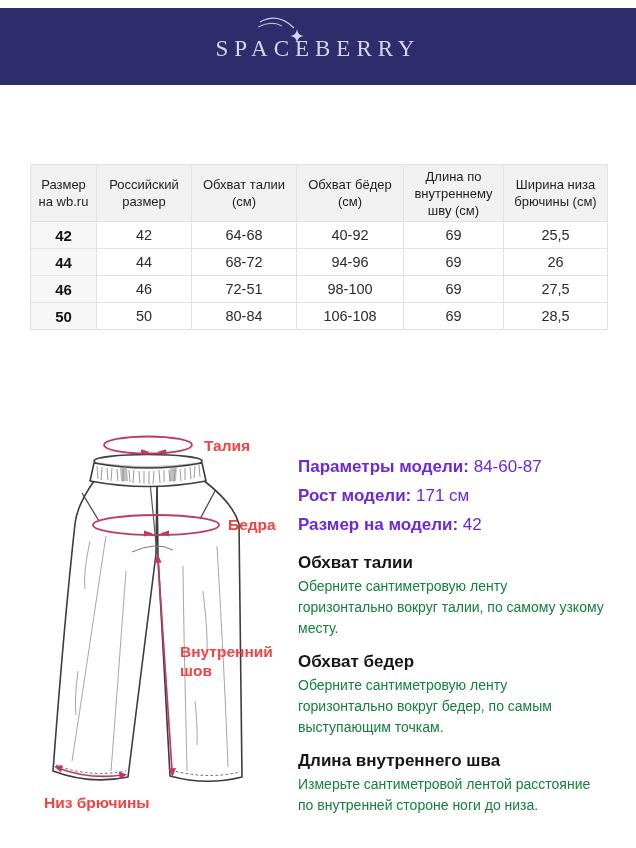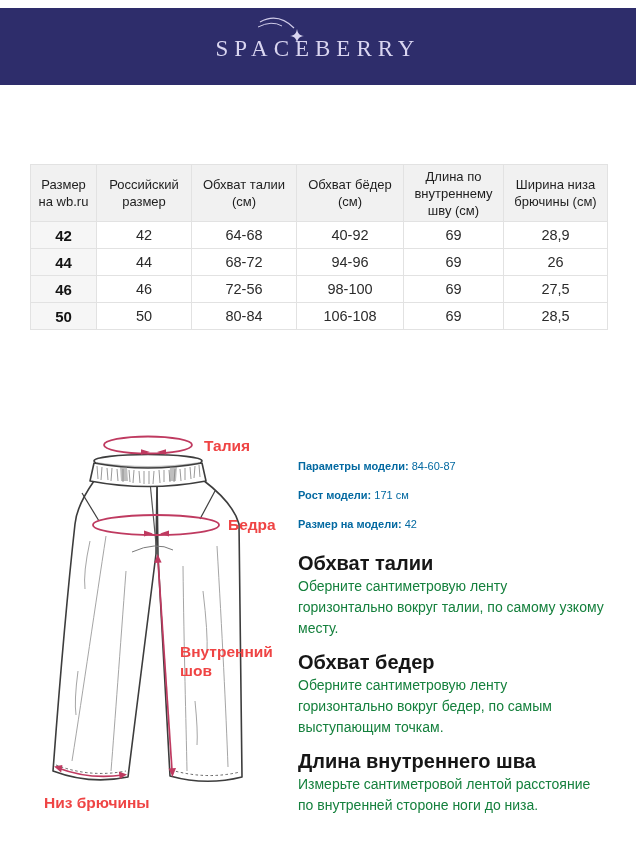--- a/index.html
+++ b/index.html
@@ -70,26 +70,26 @@
     font-size: 15.5px; font-weight: 600; color:#ef4444;
     line-height: 19px;
   }
   #lbl-waist { left:204px; top:428px; }
   #lbl-hips  { left:228px; top:507px; }
   #lbl-seam  { left:180px; top:634px; width:100px; }
   #lbl-hem   { left:44px;  top:785px; }
 
   
   .right-col { position:absolute; left:298px; top:444px; width:314px; }
-  .param-line { font-size:11px; line-height:29px; color:#0369a1; }
+  .param-line { font-size:17px; line-height:29px; color:#6d28d9; }
   .param-line .b { font-weight:700; }
   .guide-section { margin-top:13px; }
   .guide-section.first { margin-top:14px; }
   .guide-section h3 {
-    font-size:20px; font-weight:700; line-height:20px; color:#161616;
+    font-size:17px; font-weight:700; line-height:20px; color:#161616;
     margin:0 0 3px 0;
   }
   .guide-section p {
     font-size:14px; font-weight:400; line-height:21px; color:#15803d;
     width: 308px; margin:0;
   }
 </style>
 </head>
 <body>
 
@@ -126,34 +126,34 @@
           <th>Ширина низа брючины (см)</th>
         </tr>
       </thead>
       <tbody>
         <tr>
           <td class="first">42</td>
           <td>42</td>
           <td>64-68</td>
           <td>40-92</td>
           <td>69</td>
-          <td>28,9</td>
+          <td>25,5</td>
         </tr>
         <tr>
           <td class="first">44</td>
           <td>44</td>
           <td>68-72</td>
           <td>94-96</td>
           <td>69</td>
           <td>26</td>
         </tr>
         <tr>
           <td class="first">46</td>
           <td>46</td>
-          <td>72-56</td>
+          <td>72-51</td>
           <td>98-100</td>
           <td>69</td>
           <td>27,5</td>
         </tr>
         <tr>
           <td class="first">50</td>
           <td>50</td>
           <td>80-84</td>
           <td>106-108</td>
           <td>69</td>

